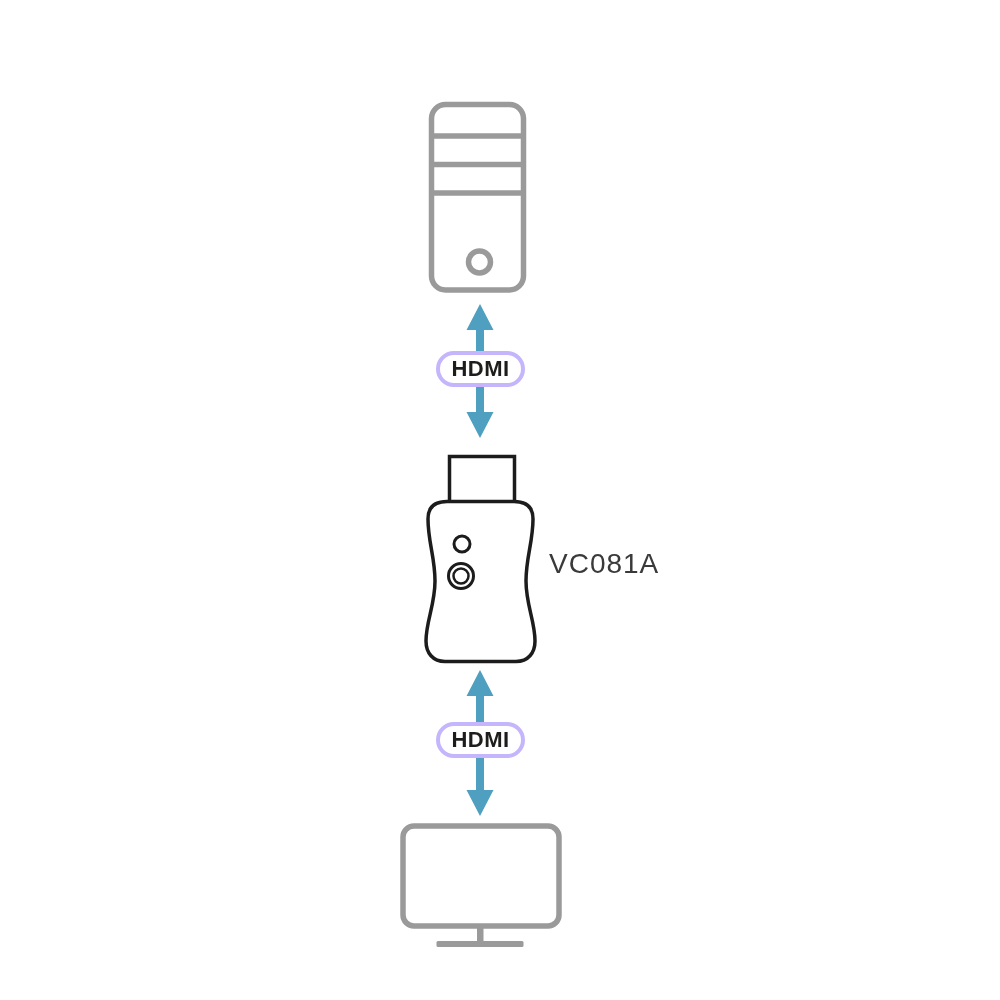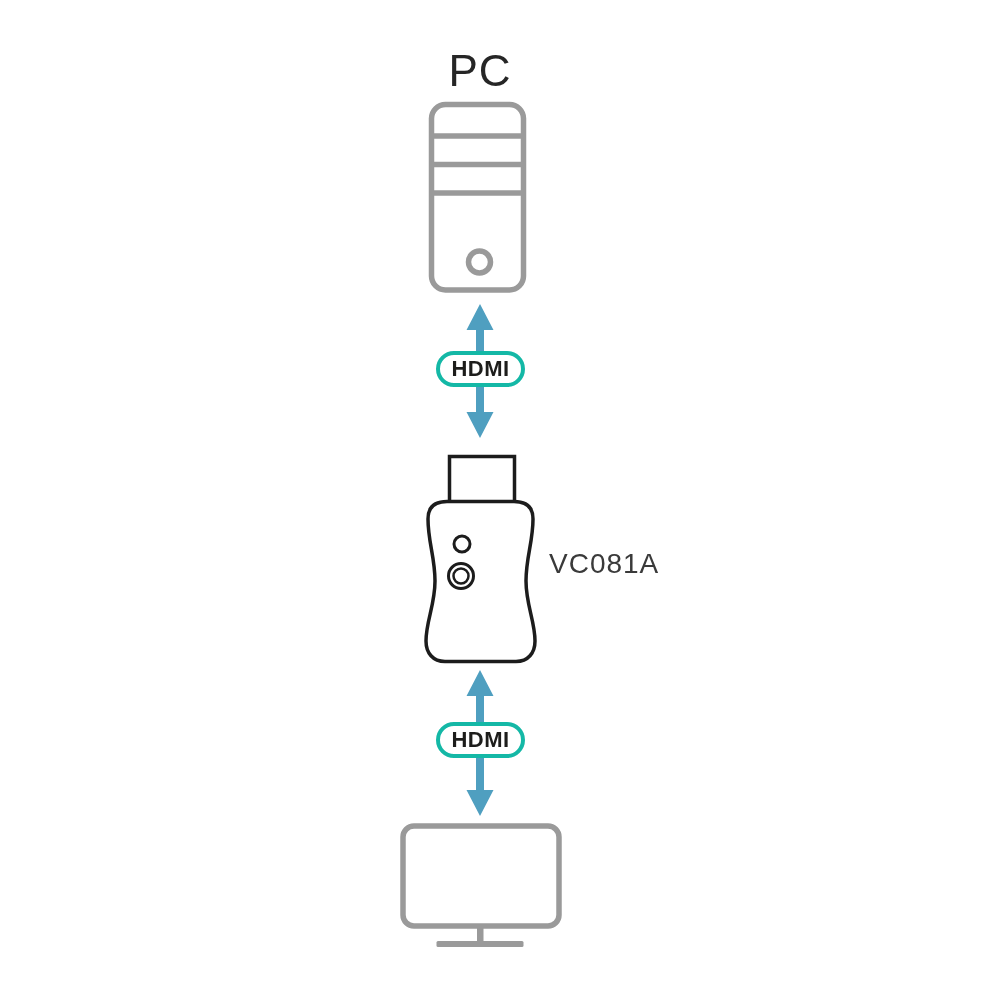--- a/index.html
+++ b/index.html
@@ -32,21 +32,21 @@
     color: #262626;
     line-height: 1;
   }
   .hdmi-pill {
     position: absolute;
     left: 436px;
     width: 89px;
     height: 36px;
     box-sizing: border-box;
     background: #ffffff;
-    border: 4px solid #14b8a6;
+    border: 4px solid #c4b5fd;
     border-radius: 20px;
     display: flex;
     align-items: center;
     justify-content: center;
   }
   .pill-top { top: 351px; }
   .pill-bottom { top: 722px; }
   .hdmi-pill span {
     font-size: 22px;
     font-weight: bold;
@@ -109,21 +109,20 @@
     </g>
 
     <g>
       <rect x="403" y="826" width="156" height="100" rx="11" class="gray-stroke" stroke-width="5.5" fill="#ffffff"></rect>
       <rect x="477" y="926" width="6.5" height="17" fill="#9a9a9a"></rect>
       <rect x="436.5" y="941" width="87" height="6" rx="1.5" fill="#9a9a9a"></rect>
     </g>
 
   </svg>
 
-  <div class="pc-label">PC</div>
 
   <div class="hdmi-pill pill-top">
     <span>HDMI</span>
   </div>
 
   <div class="device-label">VC081A</div>
 
   <div class="hdmi-pill pill-bottom">
     <span>HDMI</span>
   </div>

